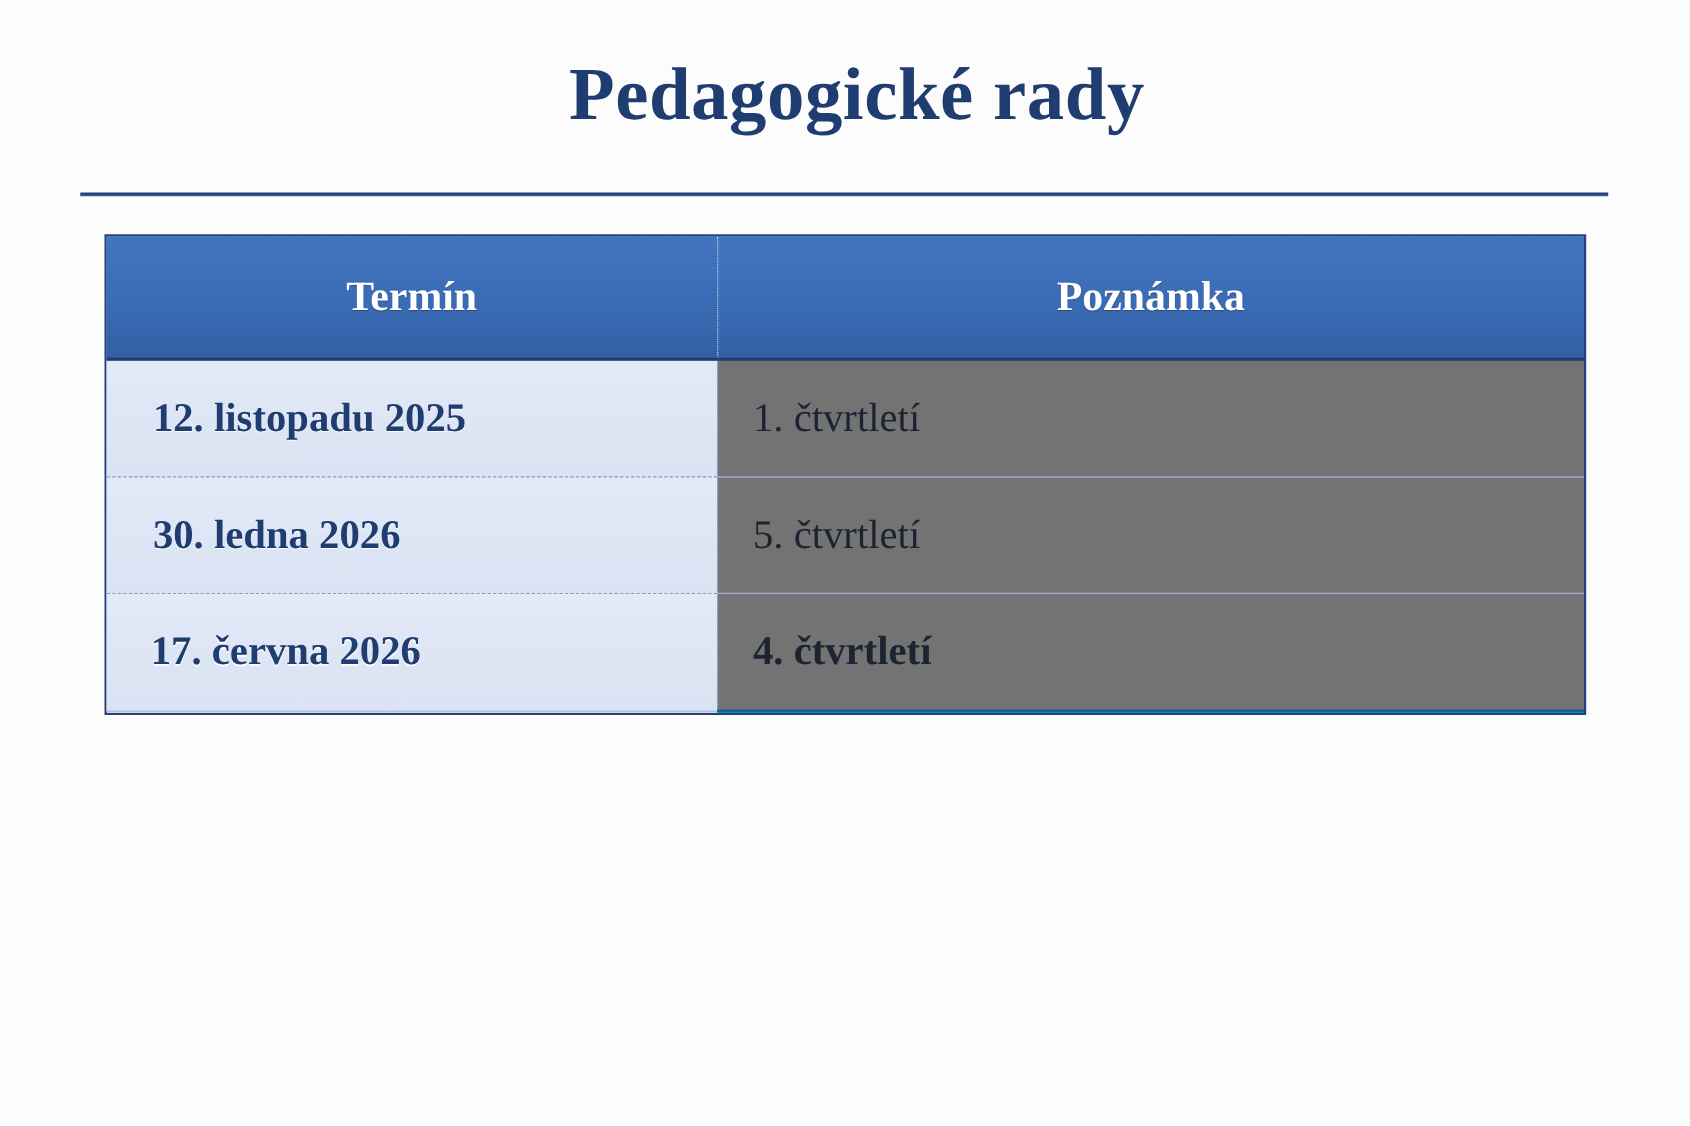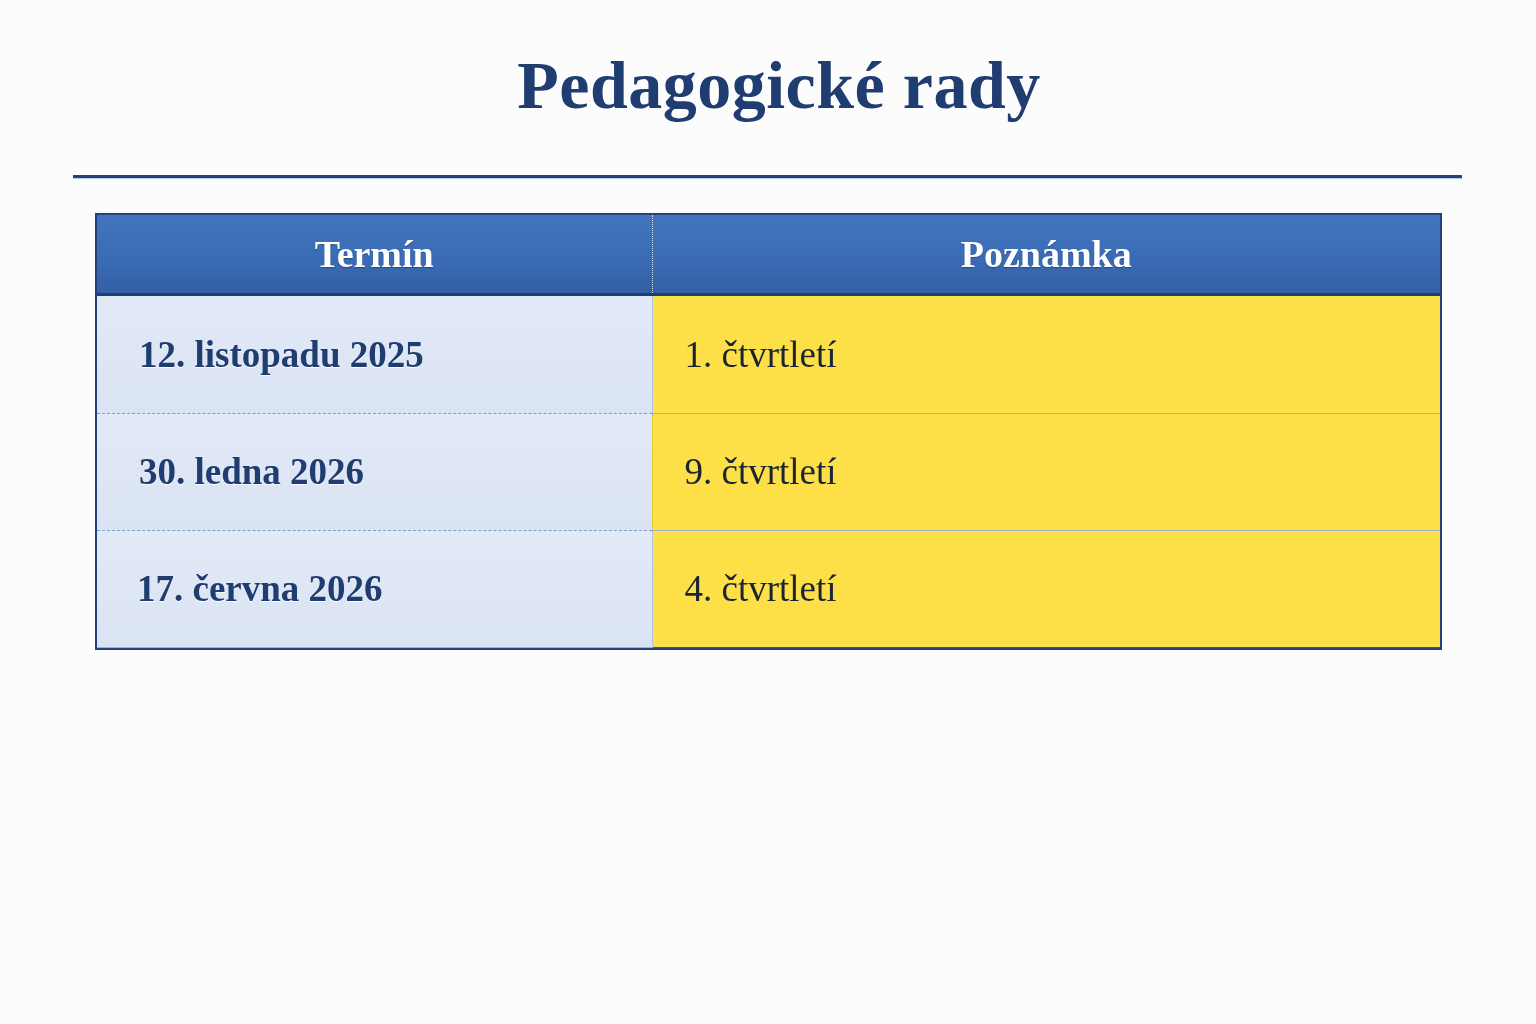--- a/index.html
+++ b/index.html
@@ -76,21 +76,21 @@
   table.sched thead th {
     height: 78px;
     background: #3a6cb5;
     background-image: linear-gradient(to bottom, #4275bd 0%, #3a6cb5 55%, #335fa4 100%);
     color: #ffffff;
     font-family: "Liberation Serif", "DejaVu Serif", serif;
     font-weight: bold;
     font-size: 38px;
     text-align: center;
     vertical-align: middle;
-    padding: 0;
+    padding: 16px;
     border-bottom: 3px solid #1f3d70;
     text-shadow: 0 1px 1px rgba(20, 40, 80, 0.45);
   }
   table.sched thead th.th-term {
     border-right: 1px dotted #cfdcf0;
   }
 
   
   table.sched tbody td {
     height: 85px;
@@ -105,34 +105,35 @@
     background-image: linear-gradient(to bottom, #e2e9f7 0%, #dae3f3 100%);
     color: #1f3d70;
     font-weight: bold;
     font-size: 37px;
     border-bottom: 1px dashed #7d9bcb;
     border-right: 1px dotted #9ab1d8;
     text-shadow: 0 1px 0 rgba(255, 255, 255, 0.85);
   }
 
   table.sched tbody td.cell-note {
-    background: #fde047;
+    background: #737373;
     color: #1b2430;
     font-weight: normal;
     font-size: 37px;
     border-bottom: 1px solid #9eb2d2;
     padding-left: 32px;
   }
 
   table.sched tbody tr:last-child td.cell-term {
     border-bottom: 1px solid #9ab1d8;
     padding-left: 40px;
   }
   table.sched tbody tr:last-child td.cell-note {
-    border-bottom: 1px solid #0369a1;
+    border-bottom: 3px solid #0369a1;
+    font-weight: bold;
   }
 </style>
 </head>
 <body>
 
 <div class="slide">
 
   <div class="slide-title">Pedagogické rady</div>
 
   <div class="title-rule"></div>
@@ -149,21 +150,21 @@
           <th class="th-note">Poznámka</th>
         </tr>
       </thead>
       <tbody>
         <tr>
           <td class="cell-term">12. listopadu 2025</td>
           <td class="cell-note">1. čtvrtletí</td>
         </tr>
         <tr>
           <td class="cell-term">30. ledna 2026</td>
-          <td class="cell-note">9. čtvrtletí</td>
+          <td class="cell-note">5. čtvrtletí</td>
         </tr>
         <tr>
           <td class="cell-term">17. června 2026</td>
           <td class="cell-note">4. čtvrtletí</td>
         </tr>
       </tbody>
     </table>
   </div>
 
 </div>

